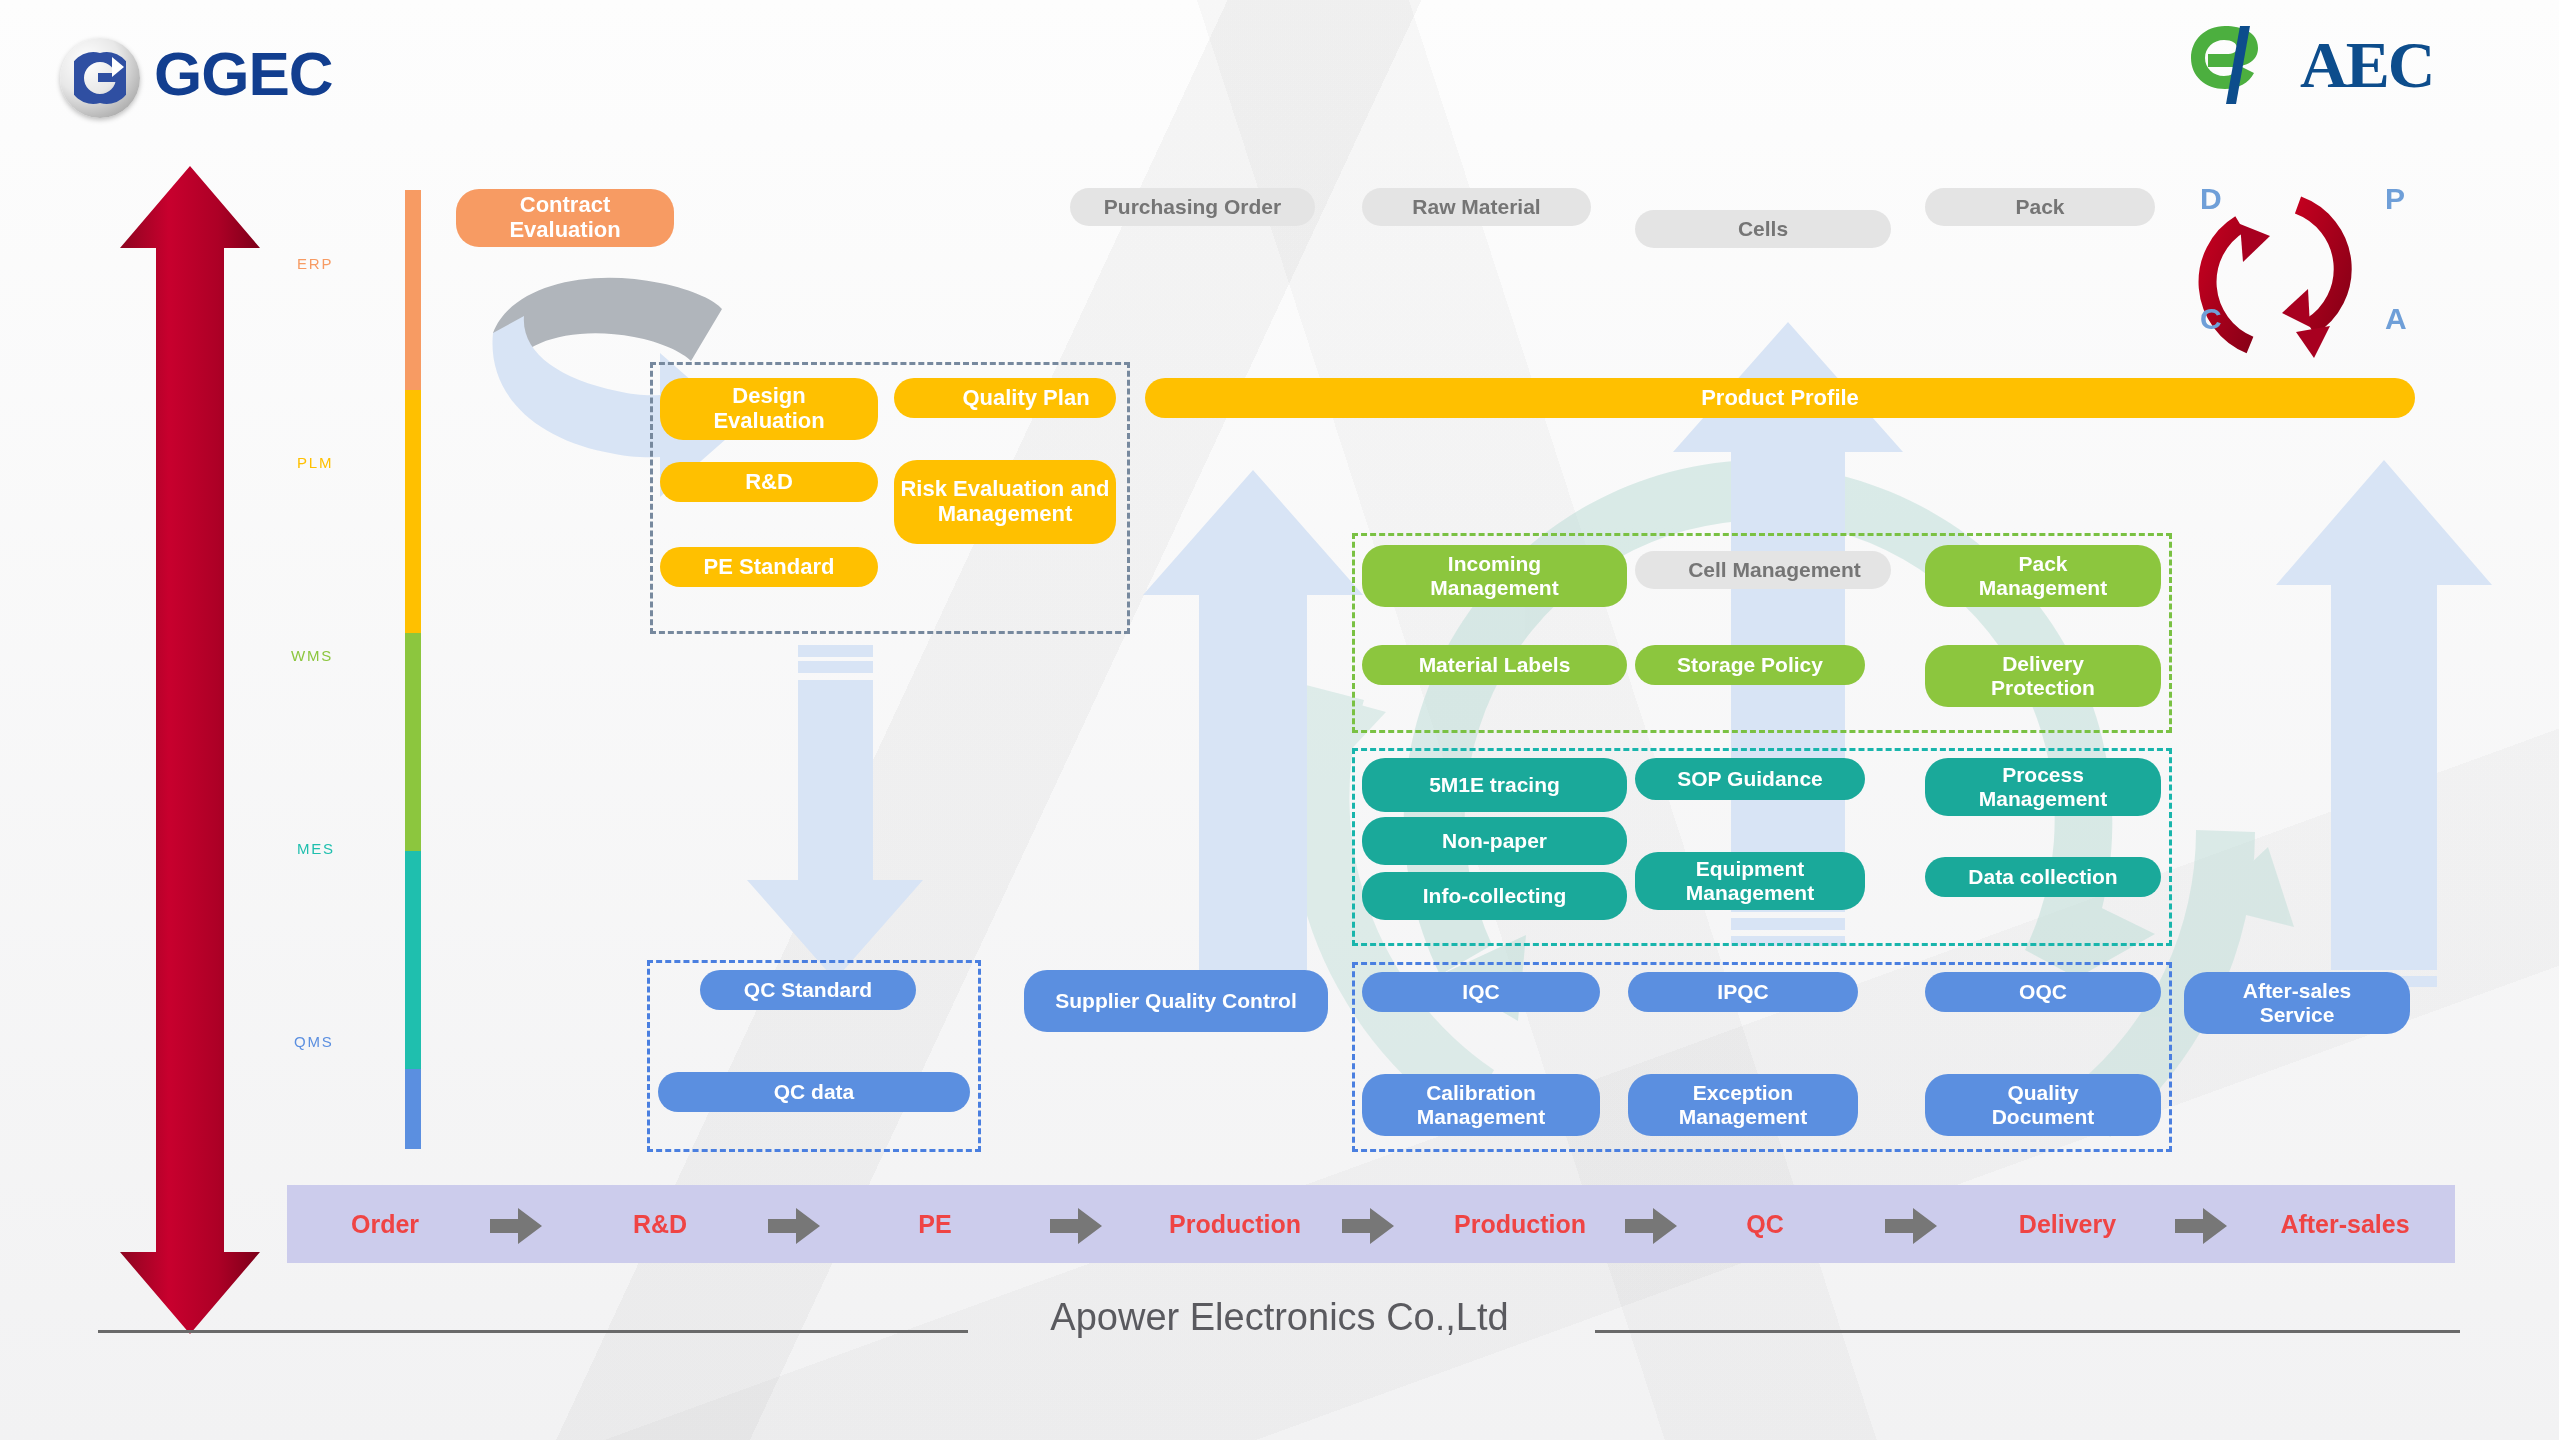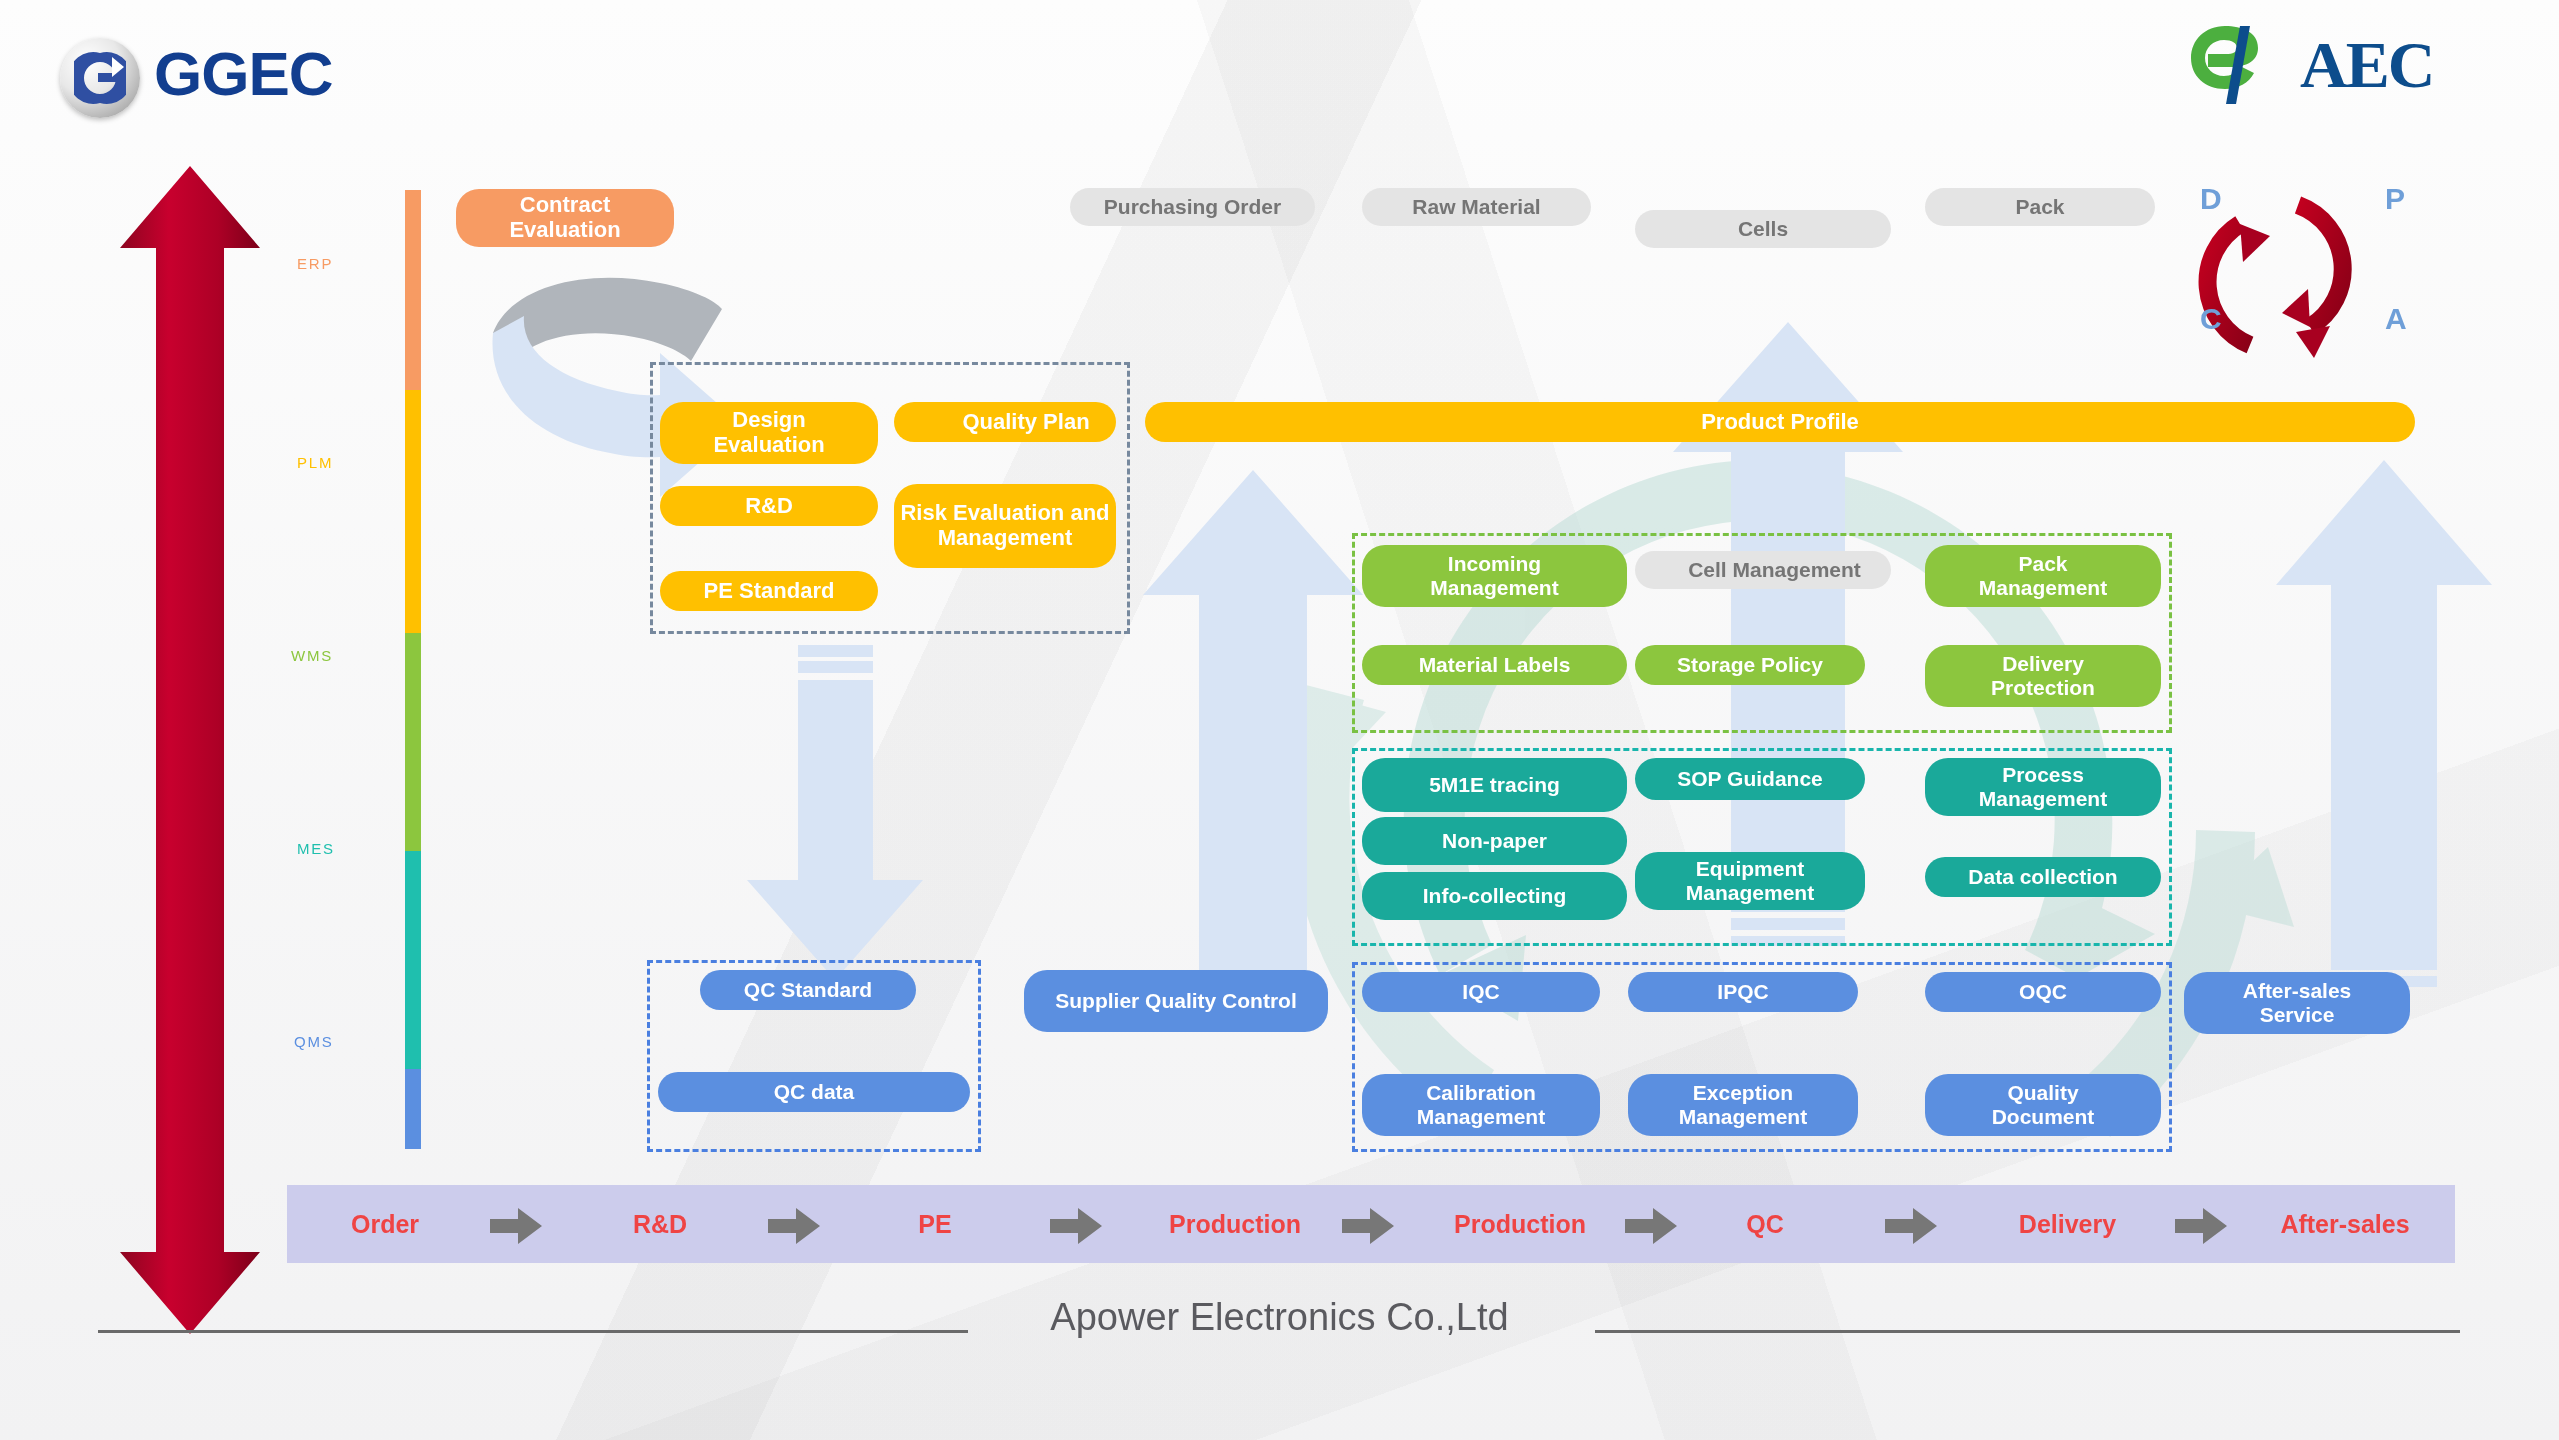--- a/index.html
+++ b/index.html
@@ -21,21 +21,21 @@
   .svgl{position:absolute;left:0;top:0;width:2559px;height:1440px;z-index:1;pointer-events:none;}
   .svgtop{z-index:3;}
 
   
   .box{
     position:absolute;display:flex;align-items:center;justify-content:center;
     text-align:center;color:#ffffff;font-weight:bold;line-height:1.12;
     box-sizing:border-box;padding:2px 6px;border-radius:23px;
   }
   .box.orange{background:#f79b63;font-size:22px;}
-  .box.yellow{background:#ffc000;font-size:22px;margin-top:24px;}
+  .box.yellow{background:#ffc000;font-size:22px;}
   .box.green{background:#8cc63e;font-size:21px;}
   .box.teal{background:#1aa99a;font-size:21px;}
   .box.blue{background:#5b8fe0;font-size:21px;}
   .box.gray{background:#e4e4e4;color:#757575;font-size:21px;font-weight:bold;}
 
   
   .frame{position:absolute;box-sizing:border-box;}
   .frame.slate{border:3px dashed #77899e;}
   .frame.greenf{border:3px dashed #7ac143;}
   .frame.tealf{border:3px dashed #19b5ac;}

